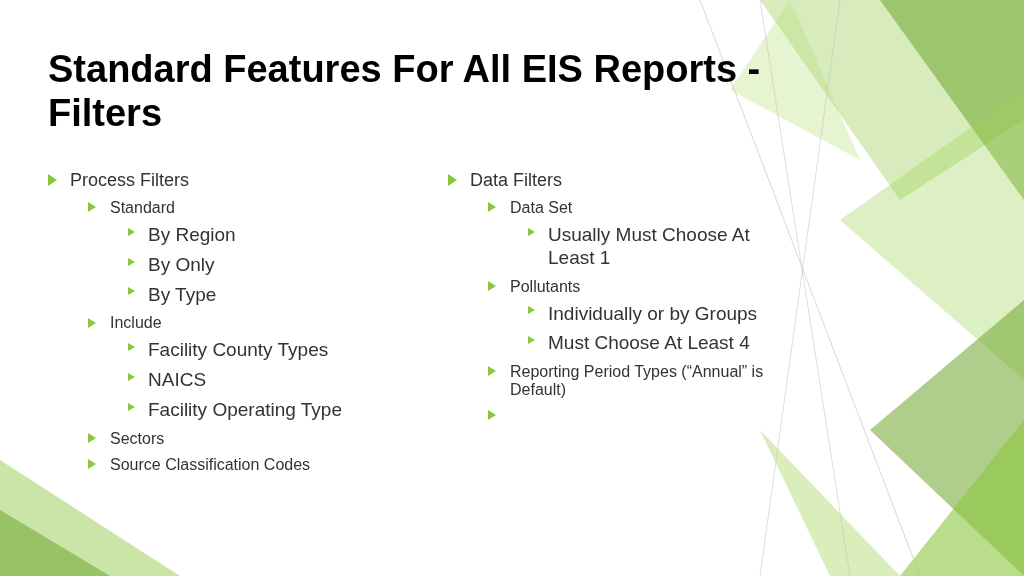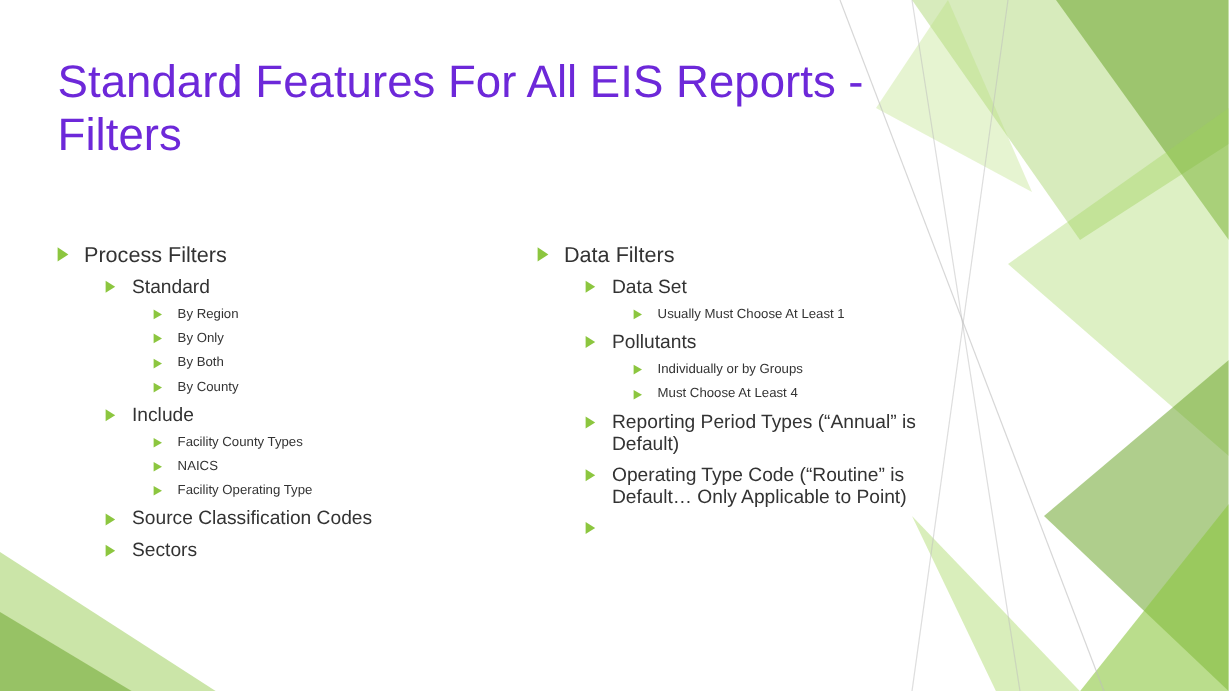--- a/index.html
+++ b/index.html
@@ -16,56 +16,56 @@
     position: absolute;
     inset: 0;
     pointer-events: none;
   }
   
   .title {
     position: absolute;
     left: 48px;
     top: 48px;
     font-size: 38px;
-    font-weight: 400;
-    color: #6d28d9;
+    font-weight: 700;
+    color: #000000;
     line-height: 1.15;
     max-width: 760px;
   }
   
   .content {
     position: absolute;
     left: 48px;
     top: 170px;
     display: flex;
     gap: 60px;
   }
   
   .column {
     width: 340px;
   }
   
-  ul { list-style: none; margin-top: 32px; }
+  ul { list-style: none; }
   
   .lvl1 > li { 
     font-size: 18px; 
     color: #333; 
     margin-bottom: 10px;
     position: relative;
     padding-left: 22px;
   }
   .lvl2 > li { 
     font-size: 16px; 
     color: #333; 
     margin: 8px 0;
     position: relative;
     padding-left: 22px;
   }
   .lvl3 > li { 
-    font-size: 11px; 
+    font-size: 19px; 
     color: #333; 
     margin: 7px 0;
     position: relative;
     padding-left: 20px;
     line-height: 1.2;
   }
   
   .lvl2 { margin-left: 18px; margin-top: 8px; }
   .lvl3 { margin-left: 18px; margin-top: 6px; }
   
@@ -127,35 +127,34 @@
         <li>
           <span class="bullet"></span>
           <span class="txt">Process Filters</span>
           <ul class="lvl2">
             <li>
               <span class="bullet"></span>
               <span class="txt">Standard</span>
               <ul class="lvl3">
                 <li><span class="bullet"></span><span class="txt">By Region</span></li>
                 <li><span class="bullet"></span><span class="txt">By Only</span></li>
-                <li><span class="bullet"></span><span class="txt">By Both</span></li>
-                <li><span class="bullet"></span><span class="txt">By County</span></li>
+                <li><span class="bullet"></span><span class="txt">By Type</span></li>
               </ul>
             </li>
             <li>
               <span class="bullet"></span>
               <span class="txt">Include</span>
               <ul class="lvl3">
                 <li><span class="bullet"></span><span class="txt">Facility County Types</span></li>
                 <li><span class="bullet"></span><span class="txt">NAICS</span></li>
                 <li><span class="bullet"></span><span class="txt">Facility Operating Type</span></li>
               </ul>
             </li>
+            <li><span class="bullet"></span><span class="txt">Sectors</span></li>
             <li><span class="bullet"></span><span class="txt">Source Classification Codes</span></li>
-            <li><span class="bullet"></span><span class="txt">Sectors</span></li>
           </ul>
         </li>
       </ul>
     </div>
 
     <div class="column">
       <ul class="lvl1">
         <li>
           <span class="bullet"></span>
           <span class="txt">Data Filters</span>
@@ -169,21 +168,20 @@
             </li>
             <li>
               <span class="bullet"></span>
               <span class="txt">Pollutants</span>
               <ul class="lvl3">
                 <li><span class="bullet"></span><span class="txt">Individually or by Groups</span></li>
                 <li><span class="bullet"></span><span class="txt">Must Choose At Least 4</span></li>
               </ul>
             </li>
             <li><span class="bullet"></span><span class="txt">Reporting Period Types (“Annual” is Default)</span></li>
-            <li><span class="bullet"></span><span class="txt">Operating Type Code (“Routine” is Default…  Only Applicable to Point)</span></li>
             <li><span class="bullet"></span></li>
           </ul>
         </li>
       </ul>
     </div>
 
   </div>
 </div>
 
 </body></html>

